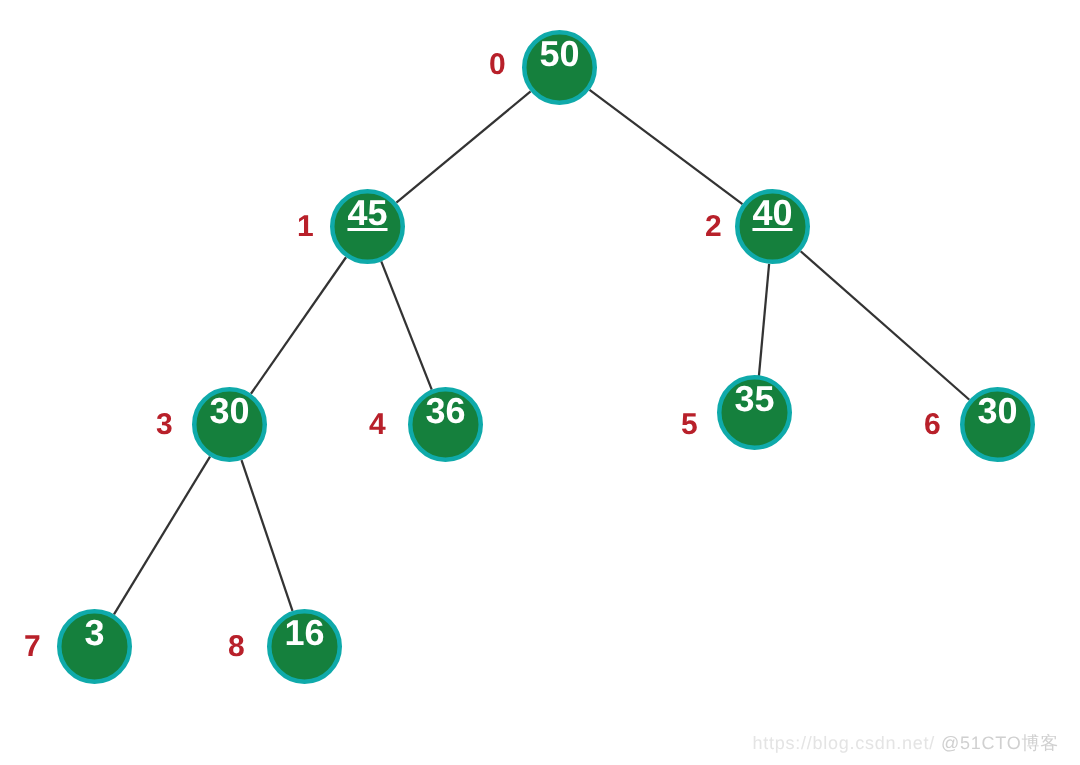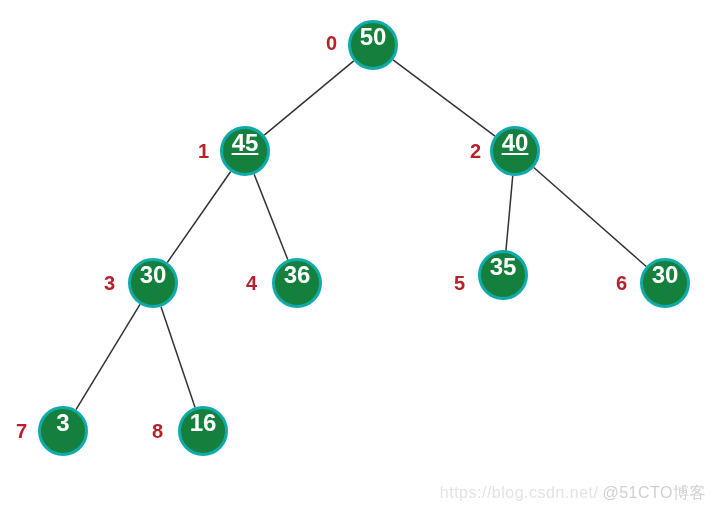--- a/index.html
+++ b/index.html
@@ -39,21 +39,21 @@
       top: 0;
       left: 0;
       width: 720px;
       height: 510px;
       z-index: 1;
     }
     .watermark {
       position: absolute;
       bottom: 6px;
       right: 14px;
-      font-size: 16px;
+      font-size: 12px;
       color: #d0d0d0;
       letter-spacing: 0.5px;
       z-index: 4;
     }
     .watermark .faint {
       color: #e4e4e4;
       margin-right: 4px;
     }
   </style>
 </head>

